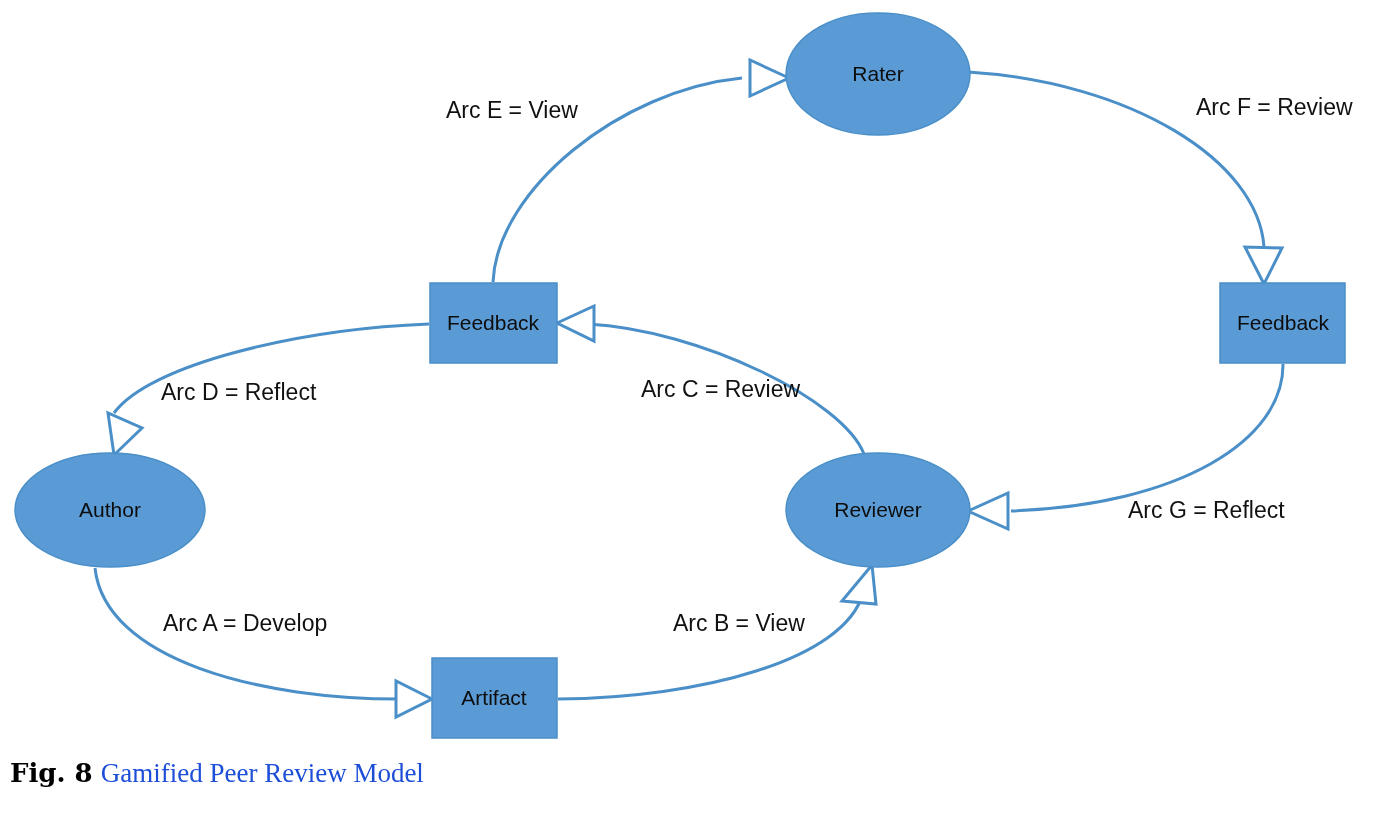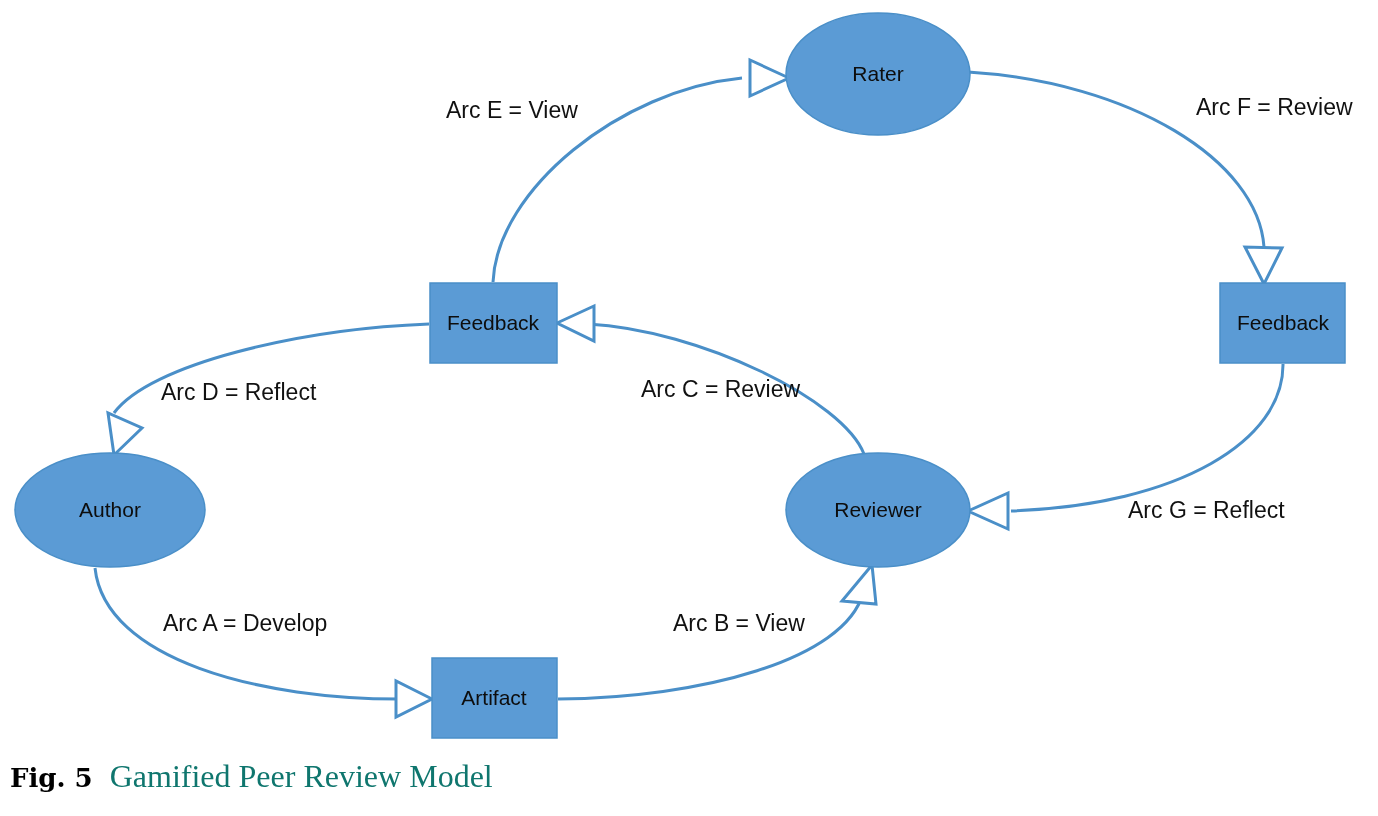--- a/index.html
+++ b/index.html
@@ -62,23 +62,23 @@
     white-space: nowrap;
   }
   #caption .caption-figno {
     font-family: "DejaVu Serif", serif;
     font-weight: bold;
     font-size: 26px;
     color: #000000;
   }
   #caption .caption-text {
     font-family: "Liberation Serif", serif;
-    font-size: 32px;
-    color: #0f766e;
-    margin-left: 17px;
+    font-size: 27px;
+    color: #1d4ed8;
+    margin-left: 8px;
   }
 </style>
 </head>
 <body>
 
 <div id="figure-root">
 
   <svg id="diagram-canvas" viewBox="0 0 1378 816">
 
     <g>
@@ -144,16 +144,16 @@
       <text class="arc-label" x="641" y="391">Arc C = Review</text>
       <text class="arc-label" x="161" y="394">Arc D = Reflect</text>
       <text class="arc-label" x="446" y="112">Arc E = View</text>
       <text class="arc-label" x="1196" y="109">Arc F = Review</text>
       <text class="arc-label" x="1128" y="512">Arc G =  Reflect</text>
     </g>
 
   </svg>
 
   <div id="caption">
-    <span class="caption-figno">Fig. 5</span><span class="caption-text">Gamified Peer Review Model</span>
+    <span class="caption-figno">Fig. 8</span><span class="caption-text">Gamified Peer Review Model</span>
   </div>
 
 </div>
 
 </body></html>

